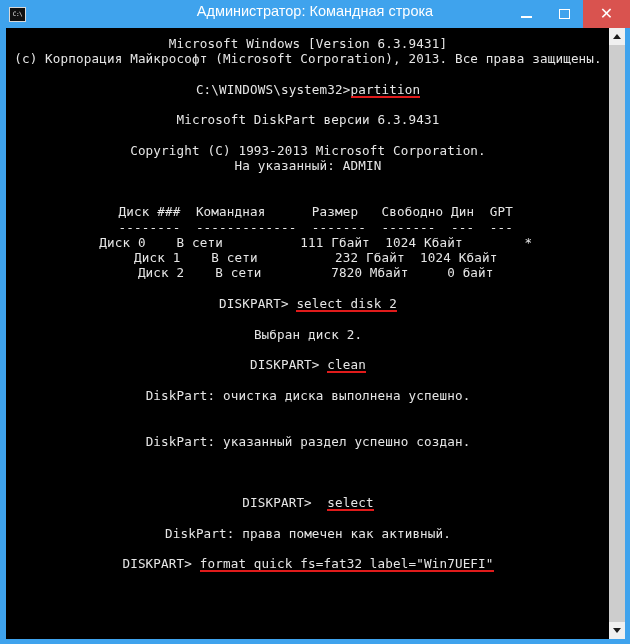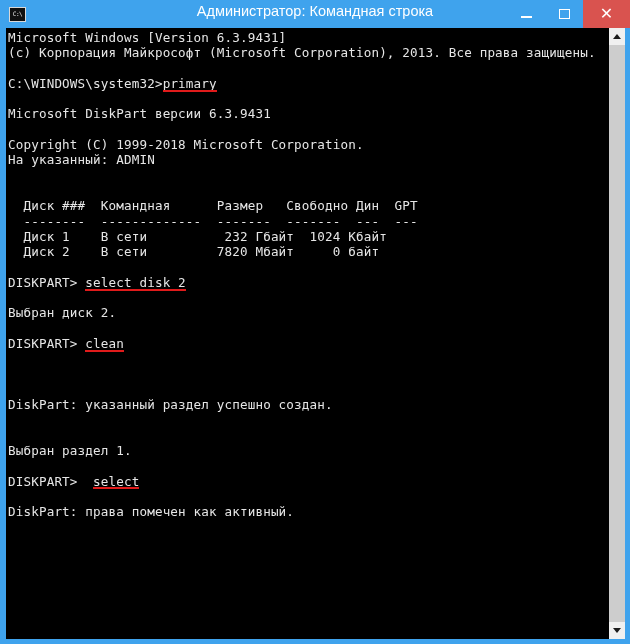--- a/index.html
+++ b/index.html
@@ -113,22 +113,23 @@
     width: 100%;
     height: 611px;
     background: #000000;
     box-sizing: border-box;
     display: flex;
     overflow: hidden;
   }
   #console-text {
     flex: 1 1 auto;
     position: relative;
-    padding: 2px 0 0 2px;
+    padding: 8px 0 0 2px;
     overflow: hidden;
+    text-align: center;
   }
   .line {
     position: relative;
     height: 15.3px;
     line-height: 15.3px;
     white-space: pre;
     font-family: "DejaVu Sans Mono", monospace;
     font-size: 12.6px;
     color: #e6e6e6;
     letter-spacing: 0.15px;
@@ -211,50 +212,52 @@
       </div>
     </div>
   </div>
 
   <div id="console-wrap">
     <div id="console">
       <div id="console-text">
           <div class="line">Microsoft Windows [Version 6.3.9431]</div>
           <div class="line">(c) Корпорация Майкрософт (Microsoft Corporation), 2013. Все права защищены.</div>
           <div class="line blank"> </div>
-          <div class="line"><span>C:\WINDOWS\system32&gt;</span><span class="u">primary</span><span></span></div>
+          <div class="line"><span>C:\WINDOWS\system32&gt;</span><span class="u">partition</span><span></span></div>
           <div class="line blank"> </div>
           <div class="line">Microsoft DiskPart версии 6.3.9431</div>
           <div class="line blank"> </div>
-          <div class="line">Copyright (C) 1999-2018 Microsoft Corporation.</div>
+          <div class="line">Copyright (C) 1993-2013 Microsoft Corporation.</div>
           <div class="line">На указанный: ADMIN</div>
           <div class="line blank"> </div>
           <div class="line blank"> </div>
           <div class="line">  Диск ###  Командная      Размер   Свободно Дин  GPT</div>
           <div class="line">  --------  -------------  -------  -------  ---  ---</div>
+          <div class="line">  Диск 0    В сети          111 Гбайт  1024 Кбайт        *</div>
           <div class="line">  Диск 1    В сети          232 Гбайт  1024 Кбайт</div>
           <div class="line">  Диск 2    В сети         7820 Мбайт     0 байт</div>
           <div class="line blank"> </div>
           <div class="line"><span>DISKPART&gt; </span><span class="u">select disk 2</span><span></span></div>
           <div class="line blank"> </div>
           <div class="line">Выбран диск 2.</div>
           <div class="line blank"> </div>
           <div class="line"><span>DISKPART&gt; </span><span class="u">clean</span><span></span></div>
           <div class="line blank"> </div>
+          <div class="line">DiskPart: очистка диска выполнена успешно.</div>
           <div class="line blank"> </div>
           <div class="line blank"> </div>
           <div class="line">DiskPart: указанный раздел успешно создан.</div>
           <div class="line blank"> </div>
           <div class="line blank"> </div>
-          <div class="line">Выбран раздел 1.</div>
           <div class="line blank"> </div>
           <div class="line"><span>DISKPART&gt;  </span><span class="u">select</span><span></span></div>
           <div class="line blank"> </div>
           <div class="line">DiskPart: права помечен как активный.</div>
           <div class="line blank"> </div>
+          <div class="line"><span>DISKPART&gt; </span><span class="u">format quick fs=fat32 label="Win7UEFI"</span><span></span></div>
           <div class="line blank"> </div>
         </div>
       <div id="scrollbar">
         <div class="sb-btn">
           <span class="sb-arrow up"></span>
         </div>
         <div class="sb-track">
           <div class="sb-thumb"></div>
         </div>
         <div class="sb-btn">

